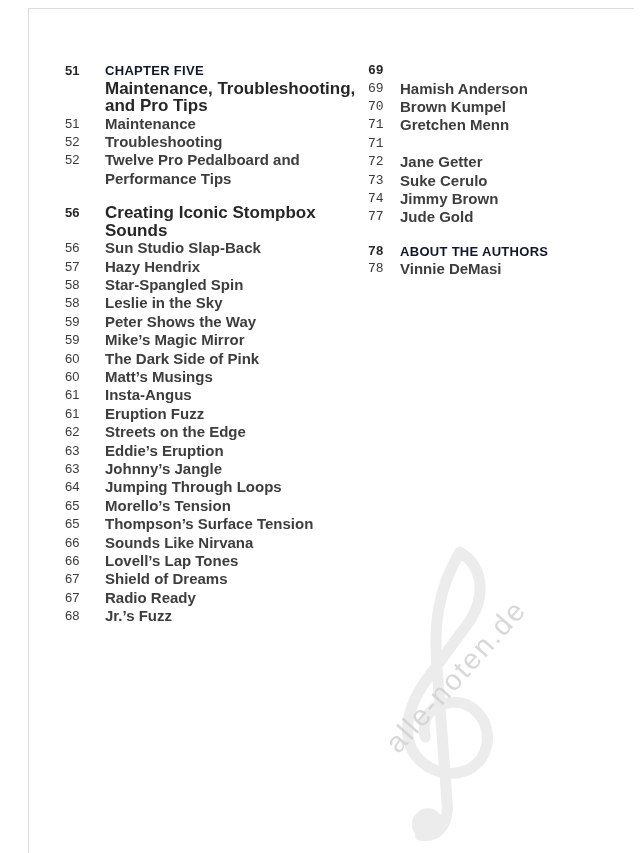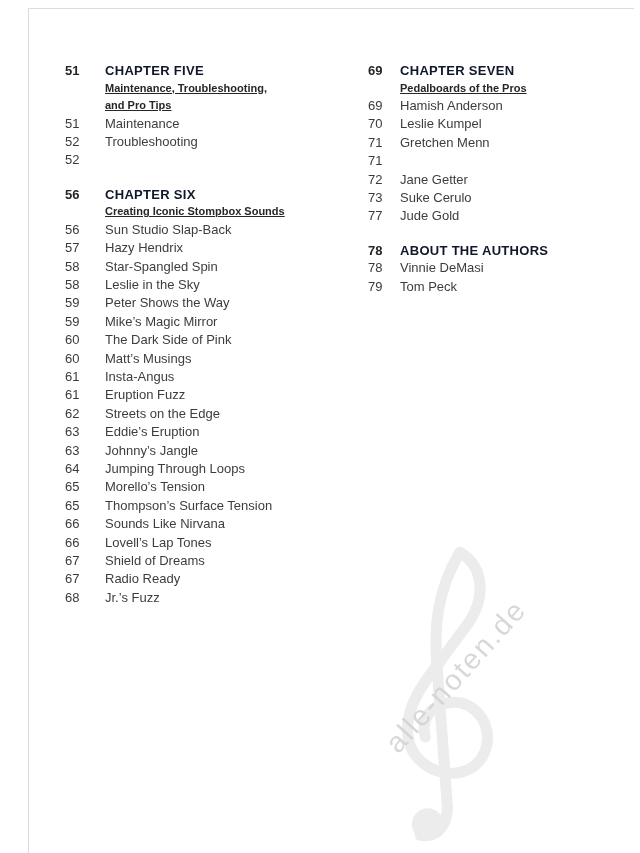--- a/index.html
+++ b/index.html
@@ -22,36 +22,35 @@
   .toc-col.right { left:368px; width:250px; }
 
   .toc-section { margin-bottom:16px; }
 
   .row { display:flex; align-items:flex-start; }
   .num {
     width:40px; flex:0 0 40px;
     font-size:13px; line-height:18.4px;
     color:#3a3a3a;
   }
-  .toc-col.right .num { width:32px; flex:0 0 32px; }
+  .toc-col.right .num { width:32px; flex:0 0 32px;font-family:Liberation Mono, monospace; }
   .title { flex:1; }
 
   .heading-row .num { line-height:17.5px; font-weight:700; color:#262626; }
   .heading-line {
     font-size:13px; font-weight:700; line-height:17.5px;
     letter-spacing:.3px; color:#0f172a;
   }
   .subtitle-line {
-    font-size:11px; font-weight:700; line-height:17.5px;
+    font-size:17px; font-weight:700; line-height:17.5px;
     color:#262626;
-    text-decoration:underline;
   }
 
   .entry-line {
-    font-size:13px; font-weight:400; line-height:18.4px;
+    font-size:15px; font-weight:700; line-height:18.4px;
     color:#3d3d3d;
   }
 
   
   .watermark { position:absolute; left:330px; top:540px; width:260px; height:320px; pointer-events:none; }
   .wm-clef { position:absolute; left:20px; top:0; }
   .wm-text {
     position:absolute; left:-4px; top:120px; width:260px;
     transform:rotate(-48deg);
     font-size:29px; letter-spacing:2px;
@@ -95,27 +94,30 @@
           </div>
         </div>
         <div class="row">
           <div class="num">52</div>
           <div class="title">
             <div class="entry-line">Troubleshooting</div>
           </div>
         </div>
         <div class="row">
           <div class="num">52</div>
+          <div class="title">
+            <div class="entry-line">Twelve Pro Pedalboard and</div>
+            <div class="entry-line">Performance Tips</div>
+          </div>
         </div>
       </div>
       <div class="toc-section">
         <div class="row heading-row">
           <div class="num">56</div>
           <div class="title">
-            <div class="heading-line">CHAPTER SIX</div>
             <div class="subtitle-line">Creating Iconic Stompbox Sounds</div>
           </div>
         </div>
         <div class="row">
           <div class="num">56</div>
           <div class="title">
             <div class="entry-line">Sun Studio Slap-Back</div>
           </div>
         </div>
         <div class="row">
@@ -237,35 +239,31 @@
           <div class="title">
             <div class="entry-line">Jr.’s Fuzz</div>
           </div>
         </div>
       </div>
     </div>
   <div class="toc-col right">
       <div class="toc-section">
         <div class="row heading-row">
           <div class="num">69</div>
-          <div class="title">
-            <div class="heading-line">CHAPTER SEVEN</div>
-            <div class="subtitle-line">Pedalboards of the Pros</div>
-          </div>
         </div>
         <div class="row">
           <div class="num">69</div>
           <div class="title">
             <div class="entry-line">Hamish Anderson</div>
           </div>
         </div>
         <div class="row">
           <div class="num">70</div>
           <div class="title">
-            <div class="entry-line">Leslie Kumpel</div>
+            <div class="entry-line">Brown Kumpel</div>
           </div>
         </div>
         <div class="row">
           <div class="num">71</div>
           <div class="title">
             <div class="entry-line">Gretchen Menn</div>
           </div>
         </div>
         <div class="row">
           <div class="num">71</div>
@@ -273,20 +271,26 @@
         <div class="row">
           <div class="num">72</div>
           <div class="title">
             <div class="entry-line">Jane Getter</div>
           </div>
         </div>
         <div class="row">
           <div class="num">73</div>
           <div class="title">
             <div class="entry-line">Suke Cerulo</div>
+          </div>
+        </div>
+        <div class="row">
+          <div class="num">74</div>
+          <div class="title">
+            <div class="entry-line">Jimmy Brown</div>
           </div>
         </div>
         <div class="row">
           <div class="num">77</div>
           <div class="title">
             <div class="entry-line">Jude Gold</div>
           </div>
         </div>
       </div>
       <div class="toc-section">
@@ -295,22 +299,16 @@
           <div class="title">
             <div class="heading-line">ABOUT THE AUTHORS</div>
           </div>
         </div>
         <div class="row">
           <div class="num">78</div>
           <div class="title">
             <div class="entry-line">Vinnie DeMasi</div>
           </div>
         </div>
-        <div class="row">
-          <div class="num">79</div>
-          <div class="title">
-            <div class="entry-line">Tom Peck</div>
-          </div>
-        </div>
       </div>
     </div>
 
 </div>
 
 </body></html>

